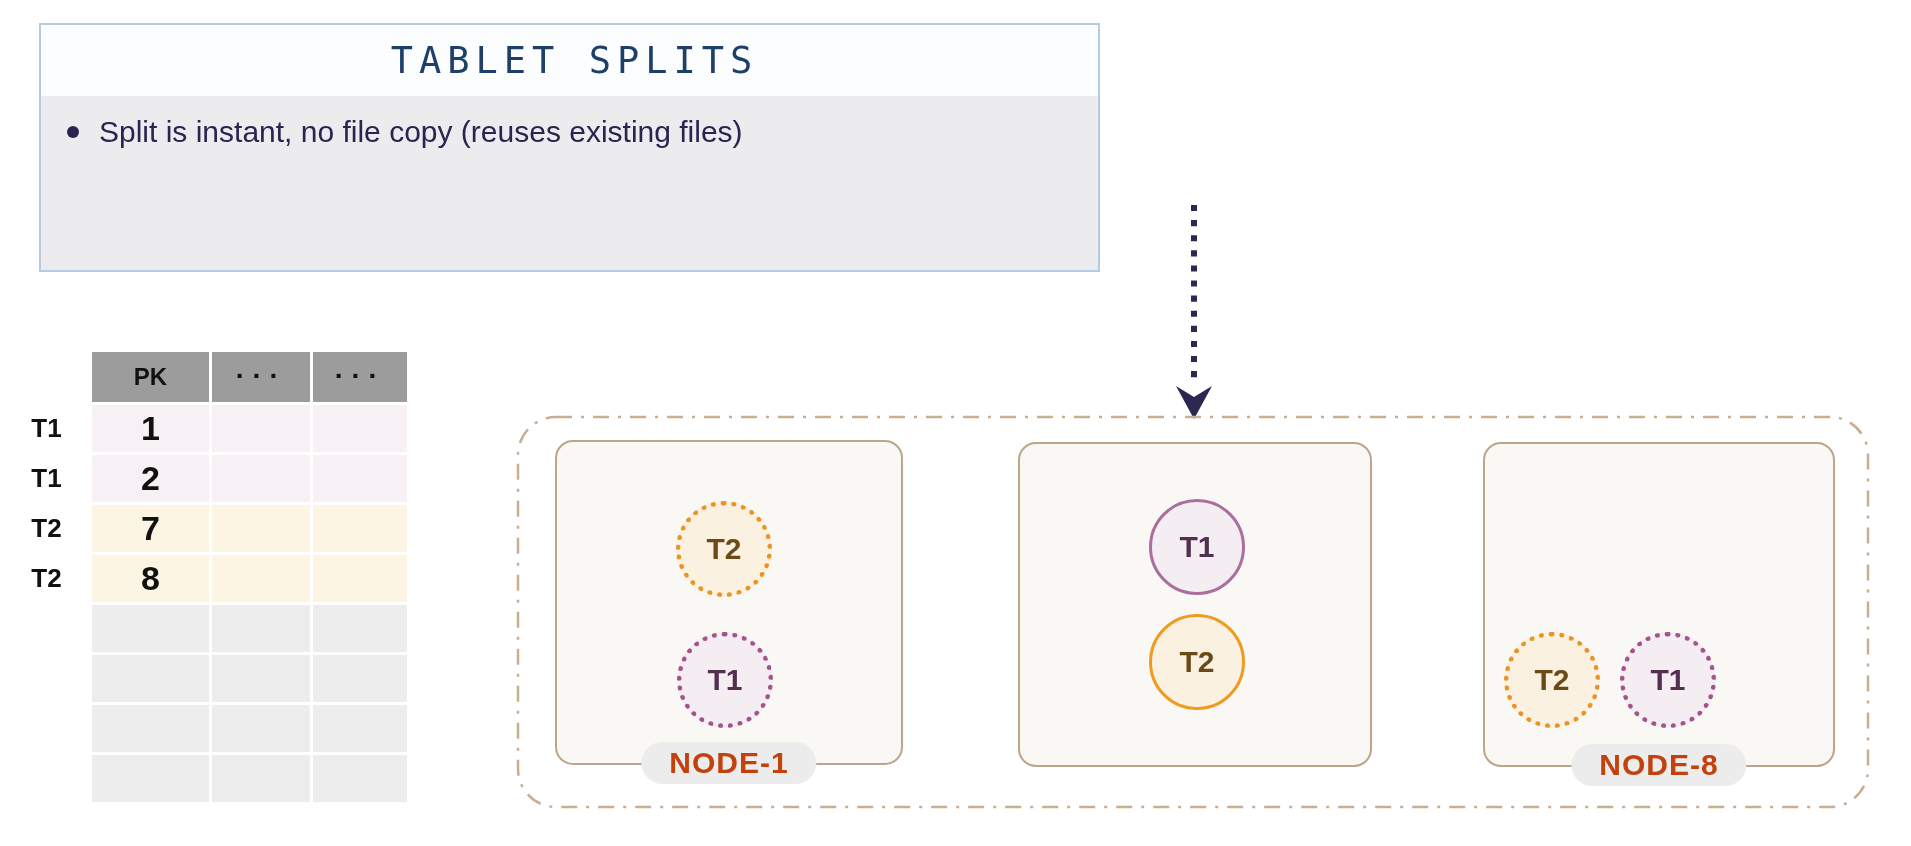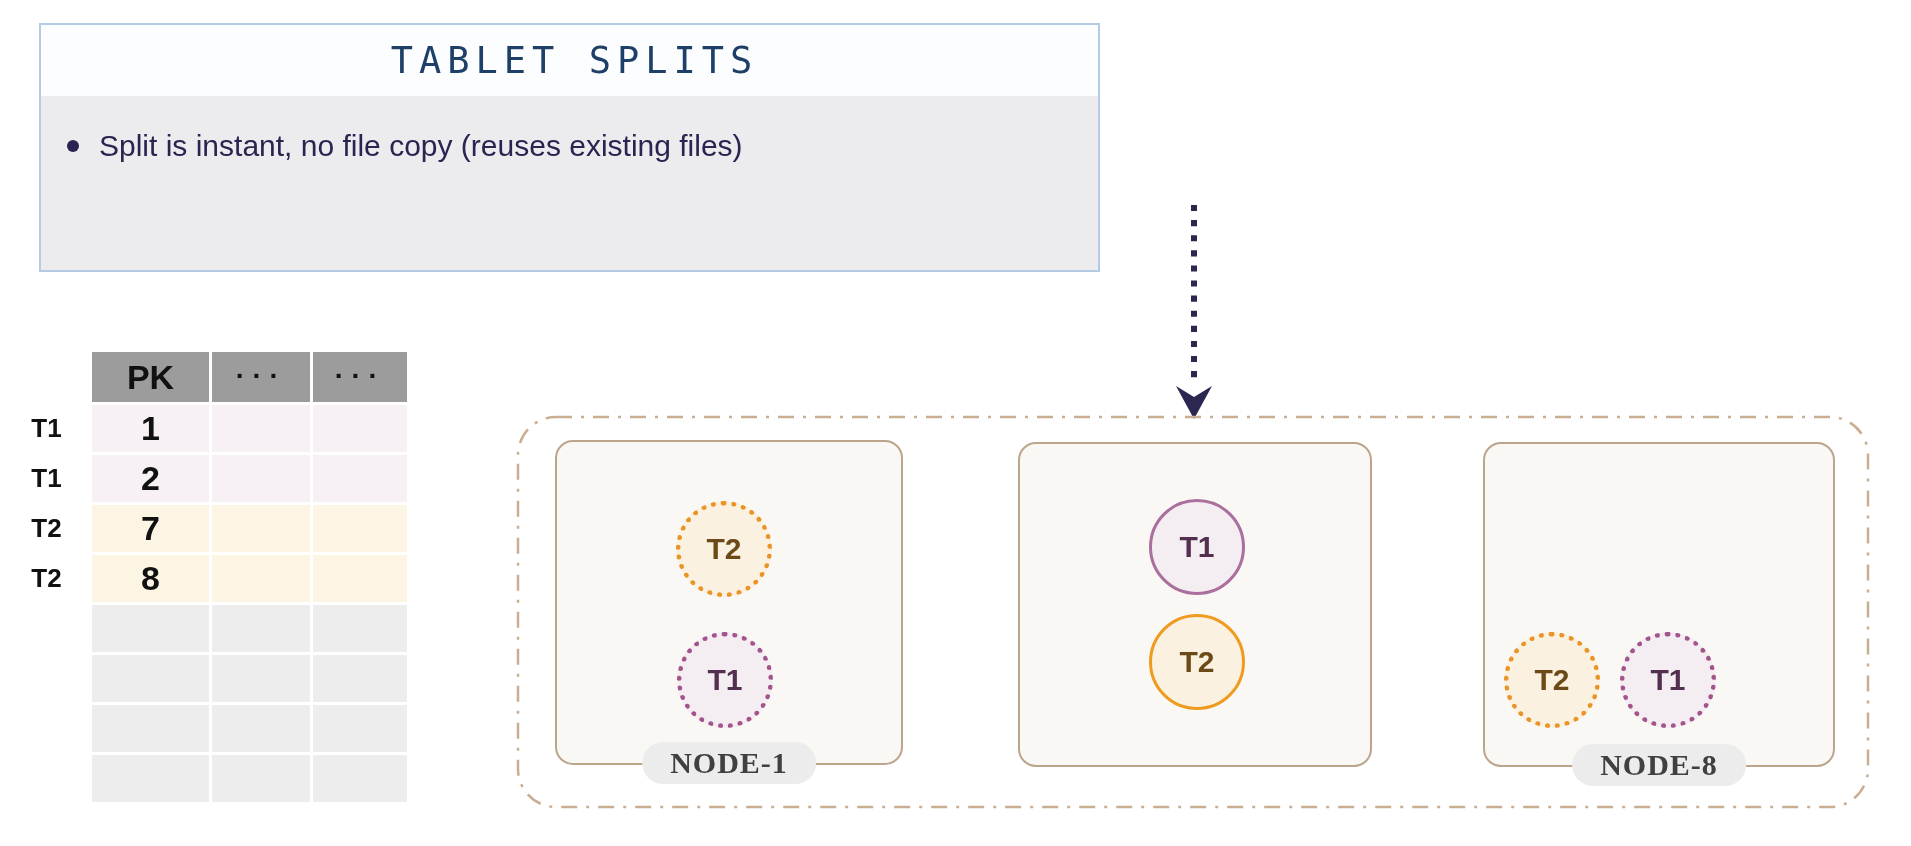--- a/index.html
+++ b/index.html
@@ -14,21 +14,21 @@
   }
   .info-title{
     height:71px;line-height:71px;text-align:center;
     font-family:"DejaVu Sans Mono",monospace;font-size:37px;letter-spacing:6px;
     color:var(--title-blue,#1E4068);background:var(--box-title-bg,#FCFDFF);margin-left:10px;
   }
   .info-body{
     position:absolute;left:0;top:71px;right:0;bottom:0;
     background:var(--box-body-bg,#ECECEE);padding:13px 30px 0 26px;box-sizing:border-box;
   }
-  .bullet-row{display:flex;margin-top:14px;}
+  .bullet-row{display:flex;}
   .bullet-dot{
     flex:none;width:12px;height:12px;border-radius:50%;
     background:var(--text-indigo,#2B2350);margin:17px 20px 0 0;
   }
   .bullet-text{
     max-width:800px;font-size:30px;line-height:45px;color:var(--text-indigo,#2B2350);
   }
   
   .app-circle{
     position:absolute;left:1142px;top:94px;width:104px;height:104px;border-radius:50%;
@@ -41,42 +41,42 @@
     position:absolute;background:var(--node-bg,#FAF8F4);
     border:2px solid var(--node-border,#BDA58C);border-radius:18px;box-sizing:border-box;
   }
   .node-1{left:555px;top:440px;width:348px;height:325px;}
   .node-2{left:1018px;top:442px;width:354px;height:325px;}
   .node-3{left:1483px;top:442px;width:352px;height:325px;}
   .node-pill{
     position:absolute;left:50%;bottom:-21px;transform:translateX(-50%);
     height:42px;line-height:42px;padding:0 28px;border-radius:22px;
     background:var(--pill-gray,#ECECEC);white-space:nowrap;
-    font-family:Liberation Serif, serif;font-weight:bold;font-size:30px;
-    letter-spacing:1px;color:#404040;
+    font-family:Liberation Sans, sans-serif;font-weight:bold;font-size:30px;
+    letter-spacing:1px;color:#c2410c;
   }
   .tablet{
     position:absolute;width:96px;height:96px;border-radius:50%;box-sizing:border-box;
     display:flex;align-items:center;justify-content:center;
     font-size:30px;font-weight:bold;
   }
   .orange-dotted{border:5px dotted var(--orange-dot,#EA9326);background:var(--t2-fill,#FBF1E1);color:var(--t2-text,#6B4A17);}
   .purple-dotted{border:5px dotted var(--purple-dot,#A4548C);background:var(--t1-fill,#F4EDF2);color:var(--t1-text,#533050);}
   .orange-solid{border:3px solid var(--orange-solid,#EF9B1F);background:var(--t2-fill,#FBF1E1);color:var(--t2-text,#6B4A17);}
   .purple-solid{border:3px solid var(--purple-solid,#AA6F9C);background:var(--t1-fill,#F4EDF2);color:var(--t1-text,#533050);}
   .pos-n1-a{left:119px;top:59px;}  .pos-n1-b{left:120px;top:190px;}
   .pos-n2-a{left:129px;top:55px;}  .pos-n2-b{left:129px;top:170px;}
   .pos-n3-a{left:19px;top:188px;}  .pos-n3-b{left:135px;top:188px;}
   
   .pk-table{
     position:absolute;left:92px;top:352px;display:grid;
     grid-template-columns:117px 98px 94px;grid-template-rows:50px;grid-auto-rows:47px;gap:3px;
   }
   .cell{display:flex;align-items:center;justify-content:center;}
-  .cell.head{background:var(--header-gray,#9C9C9C);color:#111;font-weight:bold;font-size:34px;}
+  .cell.head{background:var(--header-gray,#9C9C9C);color:#111;font-weight:bold;font-size:24px;}
   .cell.head.dots{font-size:28px;letter-spacing:9px;padding-bottom:16px;box-sizing:border-box;}
   .cell.pk{font-weight:bold;font-size:34px;color:#111;}
   .cell.pink{background:var(--row-pink,#F7F1F5);}
   .cell.cream{background:var(--row-cream,#FDF5E4);}
   .cell.gray{background:var(--row-gray,#EDEDED);}
   .row-labels{
     position:absolute;left:18px;top:405px;display:grid;width:57px;
     grid-auto-rows:47px;gap:3px;
   }
   .lbl{display:flex;align-items:center;justify-content:center;font-weight:bold;font-size:26px;color:#111;}

